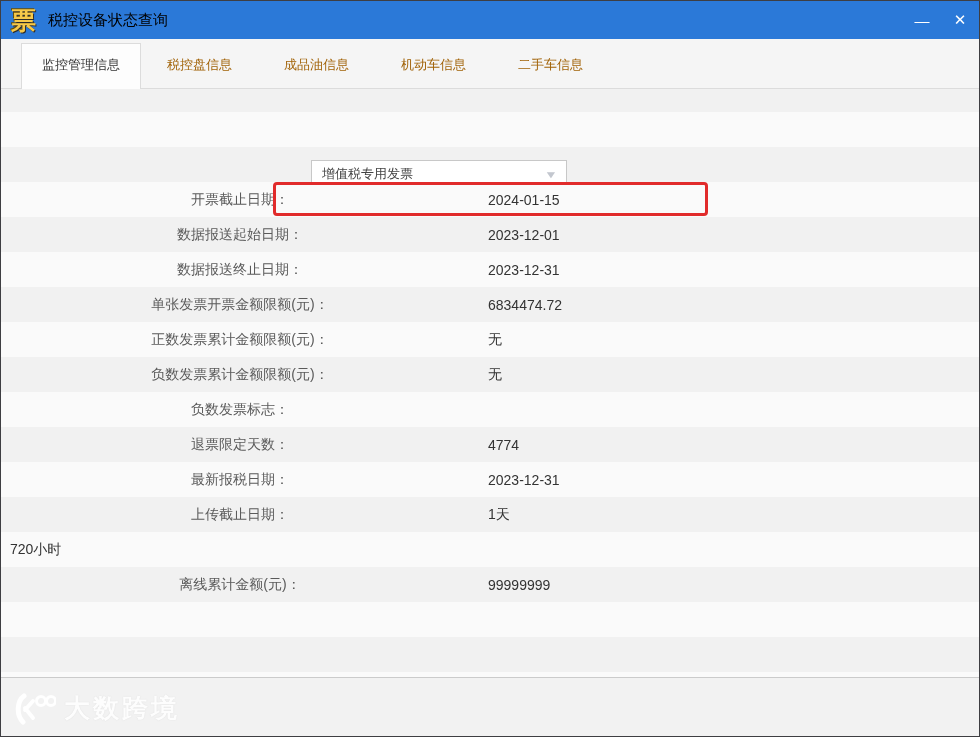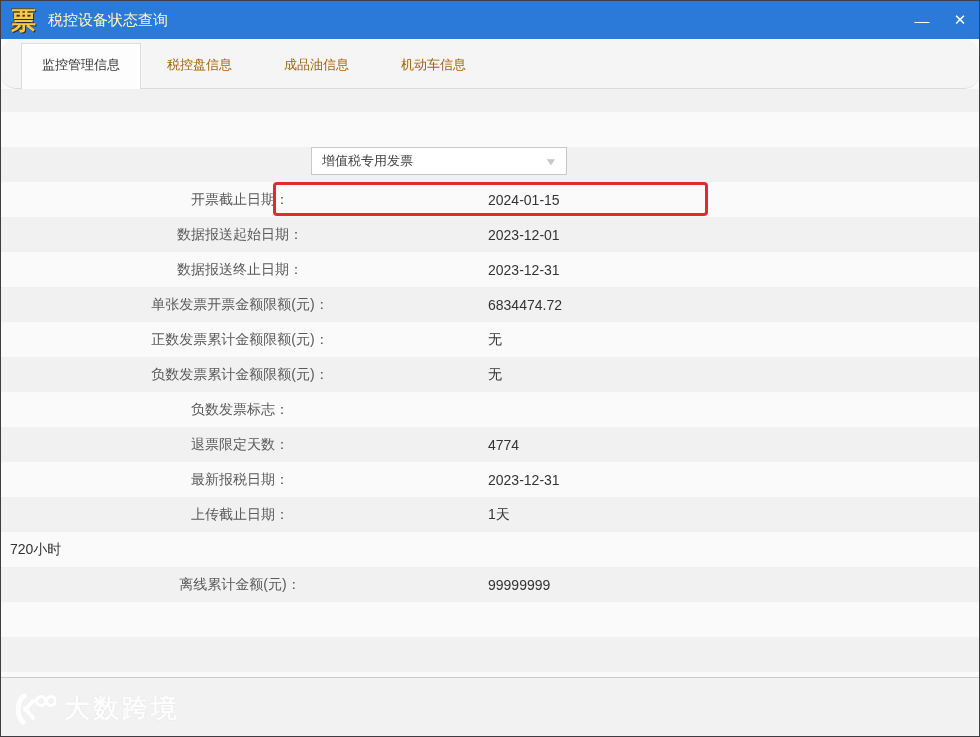--- a/index.html
+++ b/index.html
@@ -20,36 +20,35 @@
     background: #2b79d8;
     display: flex; align-items: center;
     padding: 0 0 0 10px;
   }
   .app-icon {
     font-size: 25px; font-weight: bold;
     color: #f6c94a;
     text-shadow: 1px 1px 0 #2b2b2b, -1px -1px 0 #6b4f00;
     margin-right: 12px; line-height: 1;
   }
-  .win-title { color: #fef9c3; font-size: 15px; }
+  .win-title { color: #000000; font-size: 15px; }
   .win-controls { margin-left: auto; display: flex; height: 100%; }
   .win-btn {
     width: 38px; height: 100%;
     display: flex; align-items: center; justify-content: center;
     color: #ffffff; font-size: 15px;
   }
 
   
   .tabbar {
     height: 50px;
     background: #f5f5f5;
     border-bottom: 1px solid #dcdcdc;
     display: flex; align-items: flex-end;
     padding-left: 20px;
-    border-radius: 15px;
   }
   .tab {
     font-size: 13px; color: #a16207;
     padding: 12px 26px 14px 26px;
     white-space: nowrap;
   }
   .tab.active {
     background: #fdfdfd;
     border: 1px solid #dcdcdc;
     border-bottom: none;
@@ -67,21 +66,21 @@
   .lbl {
     flex: 0 0 478px;
     text-align: center;
     color: #5a5a5a; font-size: 14px;
     white-space: nowrap;
   }
   .val { margin-left: 9px; color: #333333; font-size: 14px; white-space: nowrap; }
 
   
   .select-box {
-    position: absolute; left: 310px; top: 0;
+    position: absolute; left: 310px; top: 13px;
     width: 256px; height: 28px;
     background: #ffffff;
     border: 1px solid #c8c8c8;
     display: flex; align-items: center;
     padding: 0 10px;
     font-size: 13px; color: #444444;
   }
   .chevron { margin-left: auto; color: #c3c7cf; font-size: 10px; transform: scaleX(1.4); }
 
   
@@ -127,20 +126,21 @@
         <span>✕</span>
       </div>
     </div>
   </div>
 
   <div class="tabbar">
     <div class="tab active">监控管理信息</div>
     <div class="tab">税控盘信息</div>
     <div class="tab">成品油信息</div>
     <div class="tab">机动车信息</div>
+    <div class="tab">二手车信息</div>
   </div>
 
   <div class="row gray filler-top"></div>
   <div class="row light"></div>
 
   <div class="row gray">
     <div class="select-box">
       <span>增值税专用发票</span>
       <span class="chevron">▼</span>
     </div>

